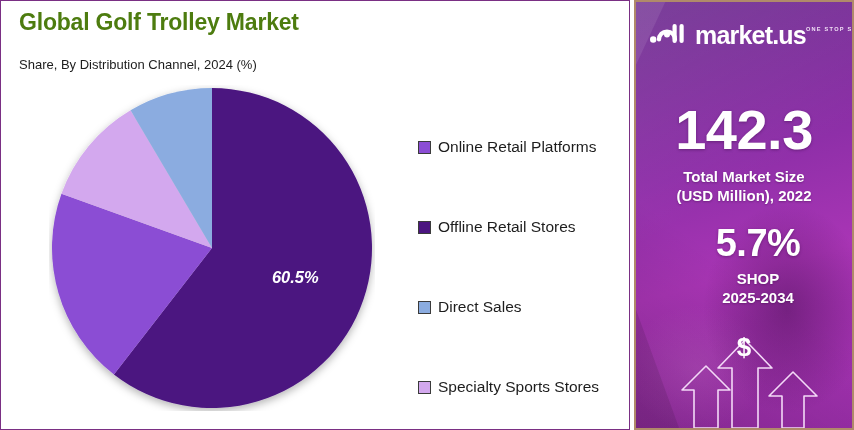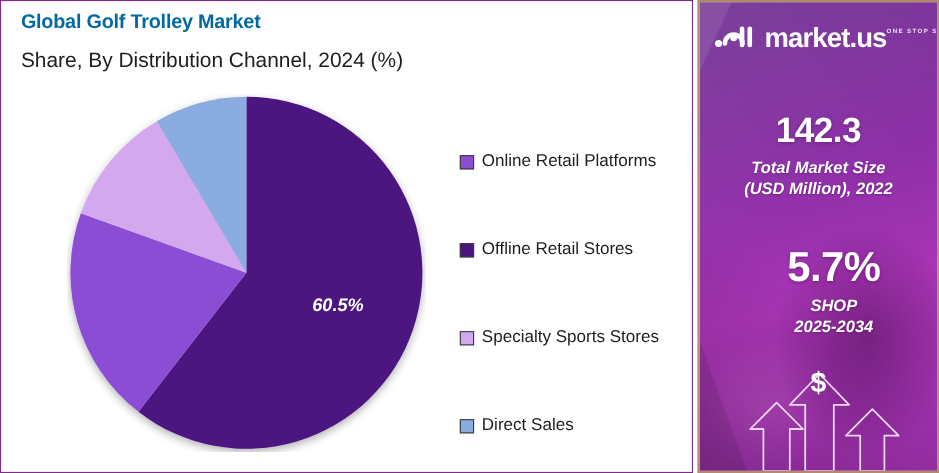--- a/index.html
+++ b/index.html
@@ -27,40 +27,40 @@
     width: 630px;
     height: 430px;
     border: 1.5px solid #7a2f84;
     box-sizing: border-box;
     background: #ffffff;
   }
   .chart-title {
     position: absolute;
     left: 18px;
     top: 8px;
-    font-size: 18px;
-    font-weight: bold;
-    color: #0369a1;
+    font-size: 23px;
+    font-weight: bold;
+    color: #4d7c0f;
     letter-spacing: -0.2px;
     white-space: nowrap;
   }
   .chart-subtitle {
     position: absolute;
     left: 18px;
-    top: 44px;
-    font-size: 19px;
+    top: 56px;
+    font-size: 13px;
     font-weight: normal;
     color: #1d1d1d;
     white-space: nowrap;
   }
 
   
   .pie-wrap {
     position: absolute;
-    left: 60px;
+    left: 48px;
     top: 84px;
     width: 326px;
     height: 326px;
   }
   .pie-wrap svg { display: block; }
   .pie-label {
     font-size: 16.5px;
     font-weight: bold;
     font-style: italic;
     fill: #ffffff;
@@ -142,36 +142,35 @@
     letter-spacing: 1.25px;
     margin-top: 3px;
     white-space: nowrap;
   }
 
   
   .stat-block { position: absolute; width: 100%; text-align: center; }
   .stat-1 { top: 100px; }
   .stat-2 { top: 222px; margin-left: 14px; }
   .stat-value {
-    font-size: 32px;
+    font-size: 56px;
     font-weight: bold;
     color: #ffffff;
     line-height: 1;
     letter-spacing: -0.5px;
     text-shadow: 0 1px 3px rgba(60,10,70,0.45);
   }
   .stat-value.small { font-size: 38px; }
   .stat-caption {
     font-size: 15px;
     font-weight: bold;
     color: #ffffff;
     line-height: 1.28;
     margin-top: 9px;
     text-shadow: 0 1px 2px rgba(60,10,70,0.4);
-    font-style: italic;
   }
   .stat-caption.tight { margin-top: 7px; }
 
   
   .arrows {
     position: absolute;
     left: 0;
     bottom: 0;
     width: 100%;
     height: 110px;
@@ -218,26 +217,26 @@
     <div class="legend">
       <div class="legend-item">
         <span class="legend-swatch" id="sw1" style="background: rgb(139, 77, 212);"></span>
         <span class="legend-text">Online Retail Platforms</span>
       </div>
       <div class="legend-item">
         <span class="legend-swatch" id="sw0" style="background: rgb(75, 21, 128);"></span>
         <span class="legend-text">Offline Retail Stores</span>
       </div>
       <div class="legend-item">
+        <span class="legend-swatch" id="sw3" style="background: rgb(139, 172, 224);"></span>
+        <span class="legend-text">Direct Sales</span>
+      </div>
+      <div class="legend-item">
         <span class="legend-swatch" id="sw2" style="background: rgb(211, 168, 238);"></span>
         <span class="legend-text">Specialty Sports Stores</span>
-      </div>
-      <div class="legend-item">
-        <span class="legend-swatch" id="sw3" style="background: rgb(139, 172, 224);"></span>
-        <span class="legend-text">Direct Sales</span>
       </div>
     </div>
 
   </div>
 
   <div class="right-panel" style="border-color: rgb(176, 138, 106);">
     <div class="rp-texture"></div>
 
     <div class="logo-row">
       <span class="logo-mark">

